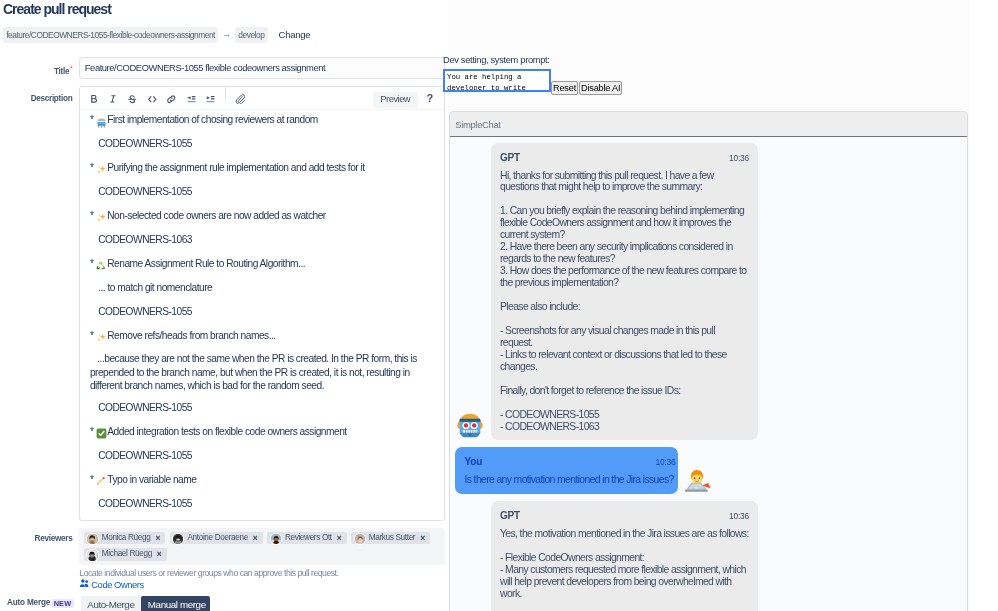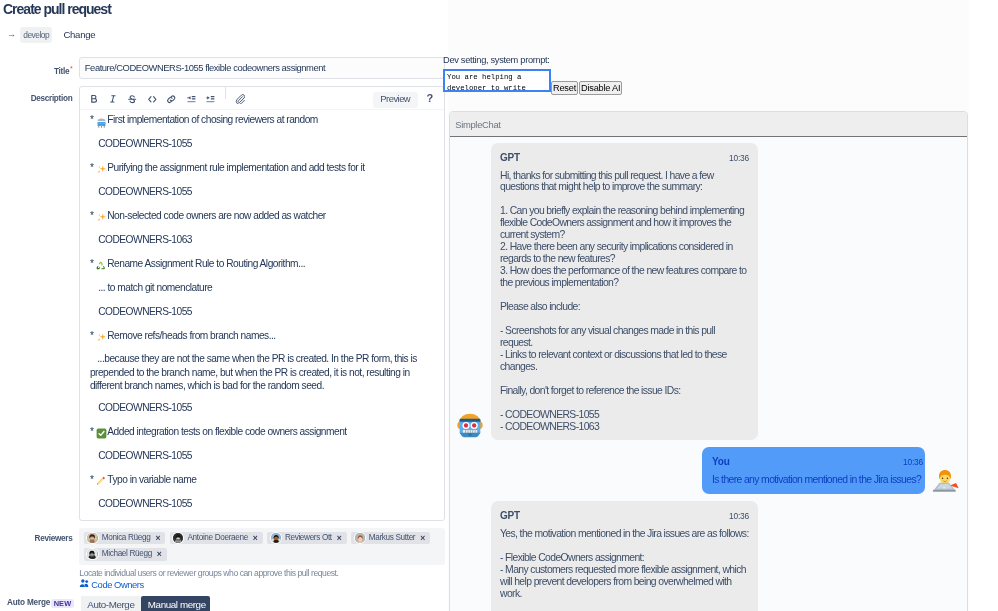--- a/index.html
+++ b/index.html
@@ -40,21 +40,21 @@
   .d-line{display:flex;align-items:center;height:24px;}
   .d-line.sub{padding-left:8.3px;}
   .d-par{padding-left:0px;line-height:13.15px;padding-top:4px;padding-bottom:4px;text-indent:7.4px;}
   .bullet{color:#253858;margin-right:2.8px;}
   .emj{display:inline-block;width:9.5px;height:9.5px;margin:0 1.6px 0 0;position:relative;top:1px;}
   .emj svg{display:block;}
 
   .rev-box{position:absolute;left:79px;top:528px;width:366px;height:37px;
        box-sizing:border-box;background:#f4f5f7;border-radius:3px;padding:3.5px 3px;
        line-height:0;}
-  .rev-chip{display:inline-flex;align-items:center;background:#e0e2e7;border-radius:2px;
+  .rev-chip{display:inline-flex;align-items:flex-end;background:#e0e2e7;border-radius:2px;
        height:12.8px;margin:0 2.3px 3.6px 2.3px;padding:0 5px 0 3.2px;vertical-align:top;}
   .rev-av{width:10.3px;height:10.3px;border-radius:50%;margin-right:4px;
        background:#8993a4;display:block;overflow:hidden;box-shadow:0 0 0 1px #fff;flex:0 0 10.3px;}
   .rev-av svg{display:block;width:10.3px;height:10.3px;}
   .rev-name{font-size:8.2px;color:#42526e;letter-spacing:-0.35px;line-height:12.8px;}
   .rev-x{font-size:8.5px;color:#344563;margin-left:5px;font-weight:700;line-height:12.8px;}
   .rev-hint{position:absolute;left:79.3px;top:568px;font-size:8.6px;line-height:10px;color:#7a869a;letter-spacing:-0.45px;}
   .code-owners{position:absolute;left:79.3px;top:578px;display:flex;align-items:center;gap:1px;
        color:#0b5fd0;font-size:9.4px;line-height:12px;font-weight:400;letter-spacing:-0.45px;}
 
@@ -77,21 +77,21 @@
 
   .chat-card{position:absolute;left:1px;top:111px;width:519px;height:520px;
        border:1px solid #dcdfe2;border-radius:4px;background:#fafbfd;box-sizing:border-box;overflow:hidden;}
   .chat-head{height:24px;background:#eeeeee;border-bottom:1px solid #737373;
        display:flex;align-items:center;padding-left:5.2px;font-size:9.4px;color:#6c757d;letter-spacing:-0.3px;}
   .chat-body{padding:5.5px 7px 0 4.5px;}
   .msg-row{display:flex;margin-bottom:7px;}
   .msg-row.gpt{justify-content:flex-start;}
   .msg-row.gpt .bub{margin-left:6px;}
   .msg-row.you .bub{margin-right:4.5px;}
-  .msg-row.you{justify-content:flex-end;}
+  .msg-row.you{}
   .ava{width:30.5px;height:30.5px;flex:0 0 30.5px;align-self:flex-end;display:flex;align-items:center;justify-content:center;}
   .bub{border-radius:7px;padding:9px 9px 8px 9px;box-sizing:border-box;}
   .bub.gpt{width:267px;}
   .bub.you{width:223px;padding-left:10px;padding-right:2px;}
   .bub.gpt{background:#ebebeb;color:#3d4e68;}
   .bub.you{background:#539bf9;color:#0d3fbe;}
   .bub-head{display:flex;justify-content:space-between;align-items:baseline;margin-bottom:7px;height:11px;line-height:11px;}
   .bub-name{font-size:10px;font-weight:700;letter-spacing:-0.2px;}
   .bub-time{font-size:8.4px;letter-spacing:-0.2px;}
   .bub-text{font-size:10.4px;letter-spacing:-0.62px;line-height:11.95px;white-space:pre-wrap;}
@@ -100,20 +100,21 @@
 </style>
 </head>
 <body>
 
 <div class="page">
 
   <div class="left">
     <div class="pr-title">Create pull request</div>
 
     <div class="breadcrumb">
+      <span class="chip">feature/CODEOWNERS-1055-flexible-codeowners-assignment</span>
       <span class="arrow">→</span>
       <span class="chip">develop</span>
       <span class="change-link">Change</span>
     </div>
 
     <div class="row-label" style="left:0;width:72.4px;top:64px;">
       <span>Title</span><span class="req">*</span>
     </div>
     <div class="title-input">Feature/CODEOWNERS-1055 flexible codeowners assignment</div>
 

